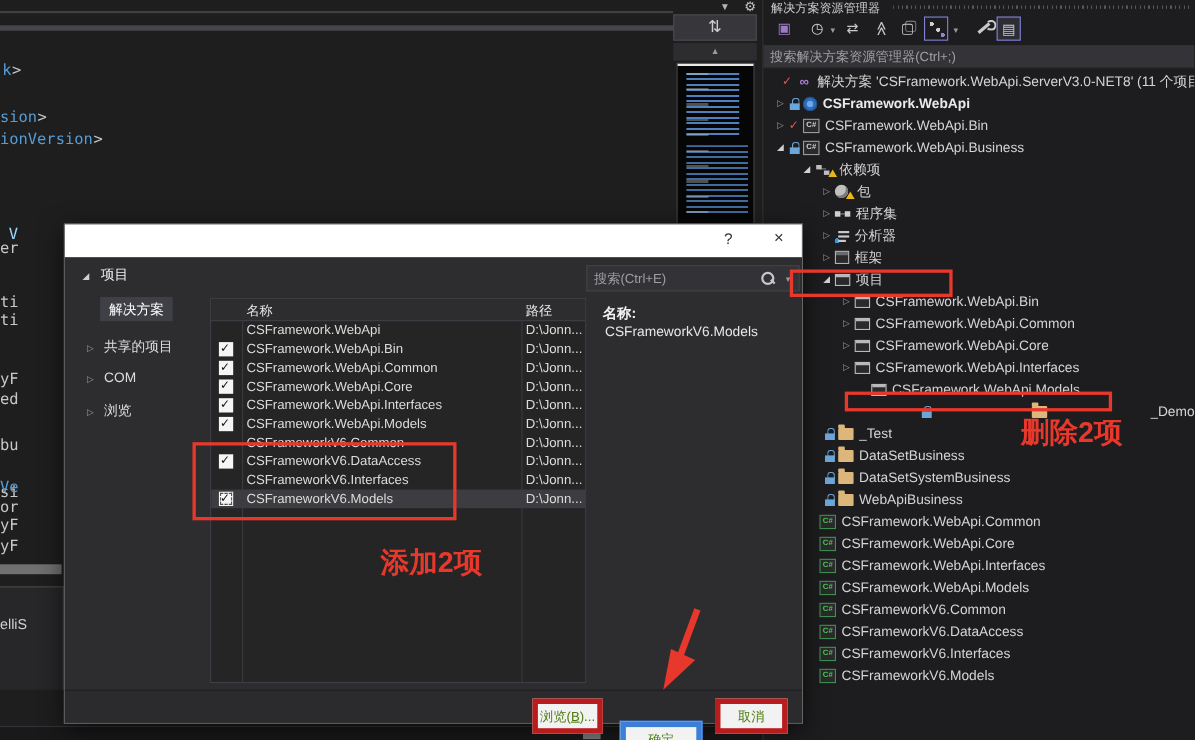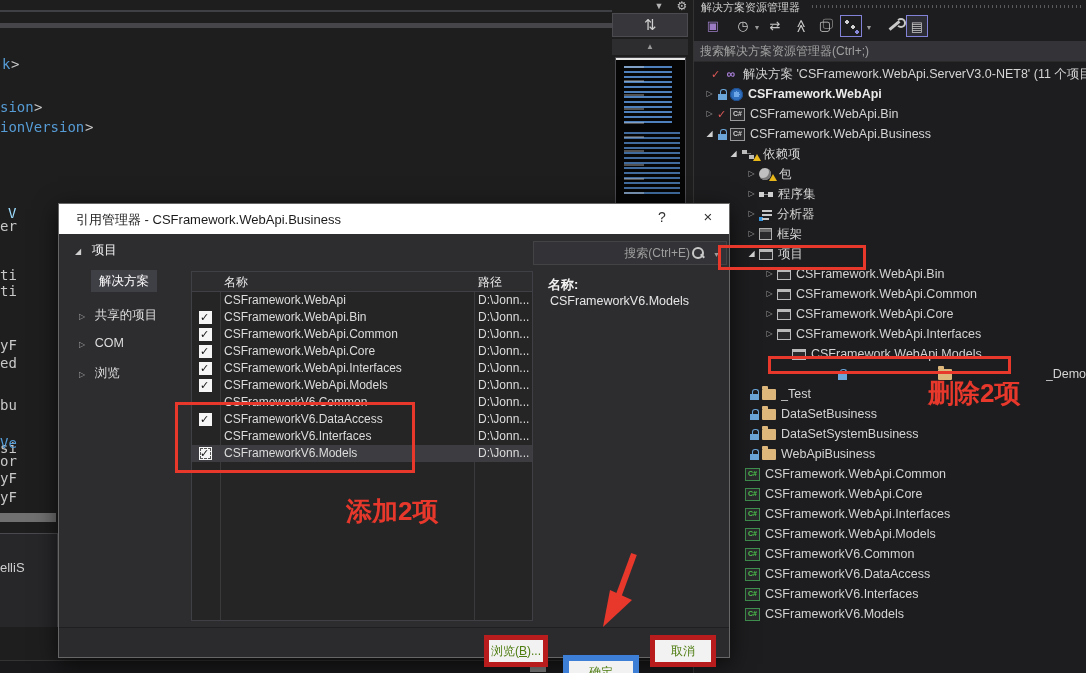--- a/index.html
+++ b/index.html
@@ -108,21 +108,21 @@
   .dlg-close { position:absolute; left:634px; top:4px; width:30px; height:22px; text-align:center; font-size:15px; color:#333; }
   .dlg-body { position:absolute; left:0; top:30px; width:670px; height:393px; background:#2d2d30; }
   .nav-group { position:absolute; left:16px; top:8px; color:#f0f0f0; font-size:12.5px; }
   .nav-arrow { font-size:8px; color:#d0d0d0; margin-right:7px; }
   .nav-sel { position:absolute; left:32px; top:36px; width:66px; height:22px; background:#3f3f46; color:#ffffff;
              font-size:12.5px; line-height:22px; padding-left:8px; }
   .nav-exp { position:absolute; left:20px; font-size:12.5px; color:#dddddd; }
   .nav-exp .na { font-size:8px; color:#9d9d9d; margin-right:6px; }
   .dlg-search { position:absolute; left:474px; top:7px; width:194px; height:24px; background:#333337; border:1px solid #434346; }
   .dlg-search input { position:absolute; left:6px; top:2px; width:150px; height:18px; background:transparent; border:none; outline:none;
-                      color:#9f9f9f; font-size:12px; font-family:inherit;text-align:right; }
+                      color:#9f9f9f; font-size:12px; font-family:inherit; }
   .dlg-search input::placeholder { color:#9f9f9f; opacity:1; }
   .mag { position:absolute; right:22px; top:5px; width:12px; height:12px; }
   .mag::before { content:""; position:absolute; left:0; top:0; width:8px; height:8px; border:2px solid #c8c8c8; border-radius:50%; }
   .mag::after { content:""; position:absolute; left:8px; top:8px; width:5px; height:2px; background:#c8c8c8; transform:rotate(45deg); }
   .mag-dd { position:absolute; right:6px; top:9px; font-size:7px; color:#9a9a9a; }
   .detail-label { position:absolute; left:489px; top:42px; color:#f2f2f2; font-weight:bold; font-size:13px; }
   .detail-value { position:absolute; left:491px; top:60px; color:#e6e6e6; font-size:12.5px; }
 
   .reftable { position:absolute; left:132px; top:37px; width:342px; height:350px; background:#252526; border:1px solid #3f3f46; }
   .rt-header { position:absolute; left:0; top:0; width:100%; height:20px; background:#2d2d30; border-bottom:1px solid #3f3f46;
@@ -368,21 +368,20 @@
         <div class="trow" style="padding-left: 36px;">
           <span class="tarrow"></span>
           <span class="ticon i-csg">C#</span>
           <span class="tlabel">CSFrameworkV6.Models</span>
         </div>
       </div>
   </div>
 
   <div class="dialog">
     <div class="dlg-titlebar">
-      <span class="dlg-title">引用管理器 - CSFramework.WebApi.Business</span>
       <span class="dlg-help">?</span>
       <span class="dlg-close">×</span>
     </div>
     <div class="dlg-body">
       <div class="nav-group">
         <span class="nav-arrow">◢</span>
         <span>项目</span>
       </div>
       <div class="nav-sel">解决方案</div>
       <div class="nav-exp" style="top:73px">

